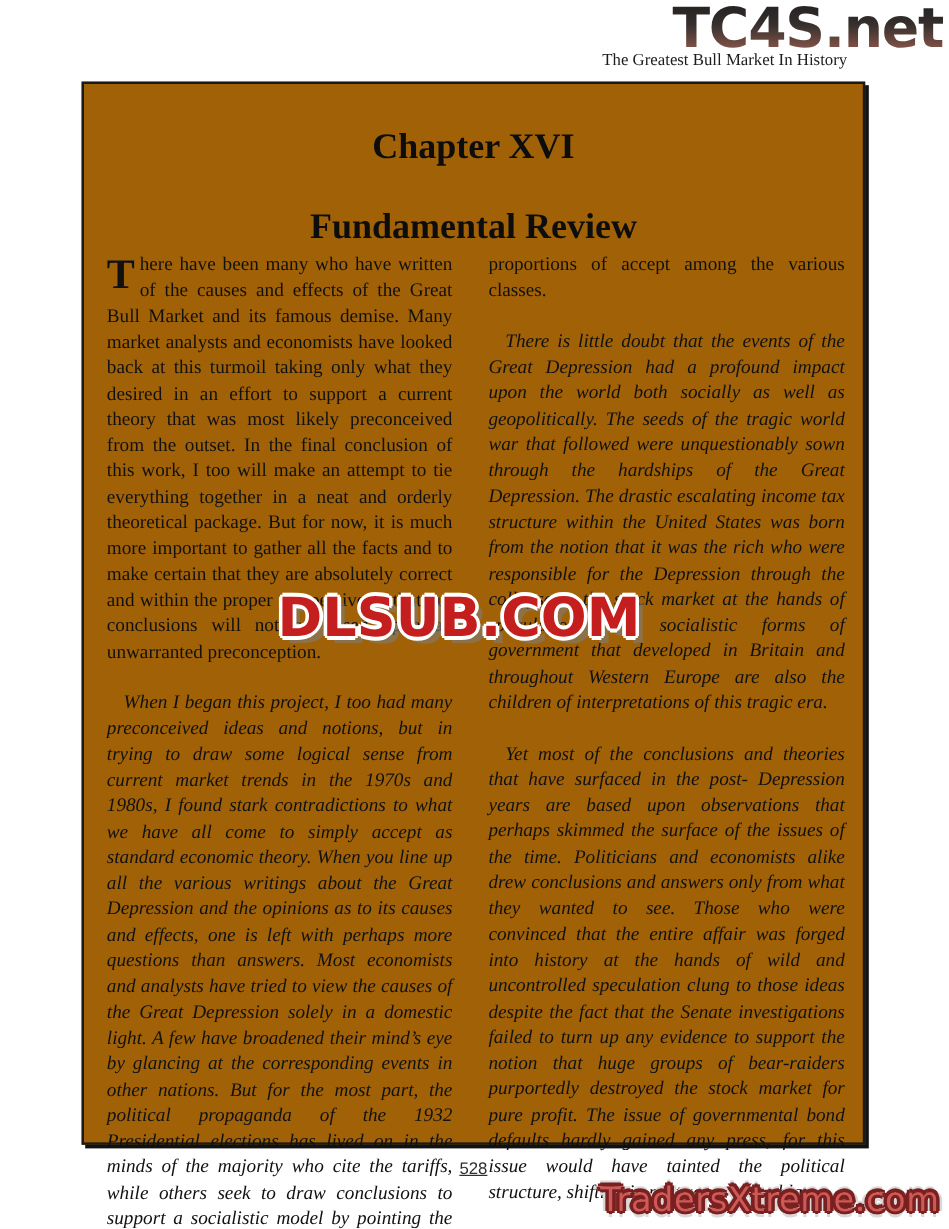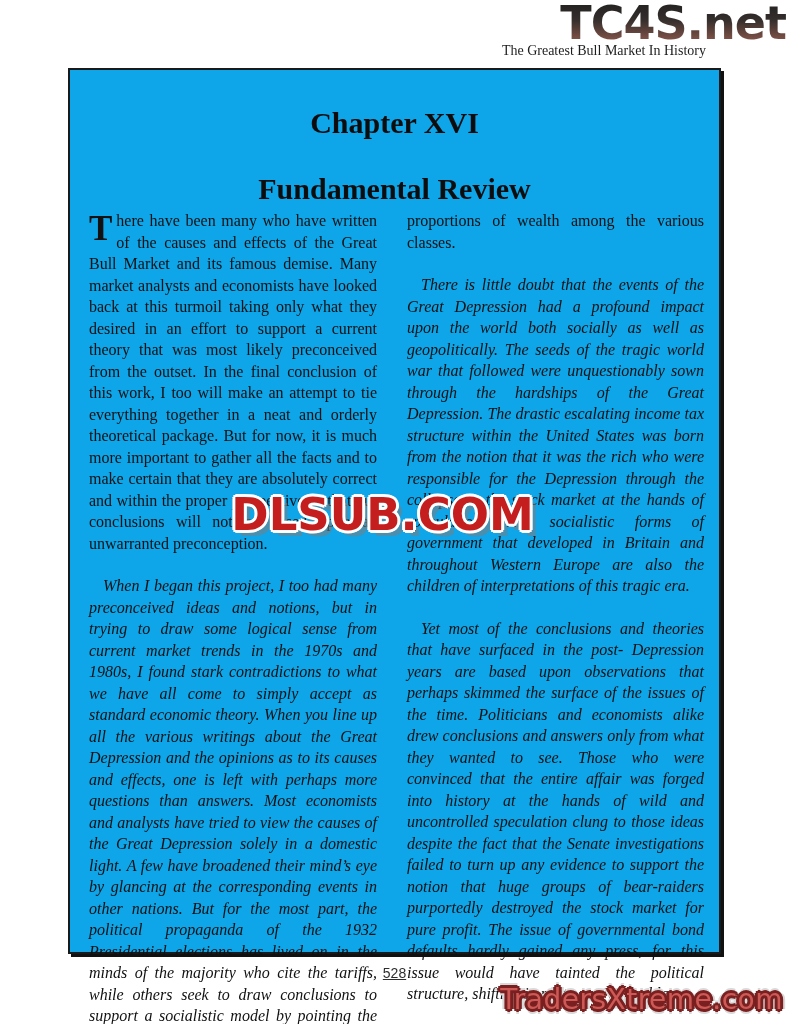--- a/index.html
+++ b/index.html
@@ -37,21 +37,21 @@
     color: #1d1d1d;
   }
 
   
   .page-box {
     position: absolute;
     left: 68px;
     top: 68px;
     width: 653px;
     height: 886px;
-    background: #0ea5e9;
+    background: #a16207;
     border: 2px solid #1a1a1a;
     box-shadow: 3px 3px 0 0 #111111;
   }
   .chapter {
     position: absolute;
     top: 36px;
     left: 0;
     width: 100%;
     text-align: center;
     font-family: "Liberation Serif", serif;
@@ -153,21 +153,21 @@
   <div class="page-box">
     <h1 class="chapter">Chapter XVI</h1>
     <h2 class="section">Fundamental Review</h2>
 
     <div class="columns">
       <div class="col col-left">
         <p class="para"><span class="dropcap">T</span><span>here have been many who have written of the causes and effects of the Great Bull Market and its famous demise.  Many market analysts and economists have looked back at this turmoil taking only what they desired in an effort to support a current theory that was most likely preconceived from the outset.  In the final conclusion of this work, I too will make an attempt to tie everything together in a neat and orderly theoretical package.  But for now, it is much more important to gather all the facts and to make certain that they are absolutely correct and within the proper perspective so that our conclusions will not be based upon an unwarranted preconception.</span></p>
         <p class="para indent">When I began this project, I too had many preconceived ideas and notions, but in trying to draw some logical sense from current market trends in the 1970s and 1980s, I found stark contradictions to what we have all come to simply accept as standard economic theory.  When you line up all the various writings about the Great Depression and the opinions as to its causes and effects, one is left with perhaps more questions than answers.  Most economists and analysts have tried to view the causes of the Great Depression solely in a domestic light.  A few have broadened their mind’s eye by glancing at the corresponding events in other nations.  But for the most part, the political propaganda of the 1932 Presidential elections has lived on in the minds of the majority who cite the tariffs, while others seek to draw conclusions to support a socialistic model by pointing the finger at dis-</p>
       </div>
       <div class="col col-right">
-        <p class="para">proportions of wealth among the various classes.</p>
+        <p class="para">proportions of accept among the various classes.</p>
         <p class="para indent">There is little doubt that the events of the Great Depression had a profound impact upon the world both socially as well as geopolitically.  The seeds of the tragic world war that followed were unquestionably sown through the hardships of the Great Depression.  The drastic escalating income tax structure within the United States was born from the notion that it was the rich who were responsible for the Depression through the collapse in the stock market at the hands of speculation.  The socialistic forms of government that developed in Britain and throughout Western Europe are also the children of interpretations of this tragic era.</p>
         <p class="para indent">Yet most of the conclusions and theories that have surfaced in the post- Depression years are based upon observations that perhaps skimmed the surface of the issues of the time.  Politicians and economists alike drew conclusions and answers only from what they wanted to see.  Those who were convinced that the entire affair was forged into history at the hands of wild and uncontrolled speculation clung to those ideas despite the fact that the Senate investigations failed to turn up any evidence to support the notion that huge groups of bear-raiders purportedly destroyed the stock market for pure profit.  The issue of governmental bond defaults hardly gained any press, for this issue would have tainted the political structure, shifting in part some of the blame</p>
       </div>
     </div>
   </div>
 
   <div class="watermark">DLSUB.COM</div>
 
   <div class="page-number">528</div>
   <div class="footer-logo">TradersXtreme.com</div>

